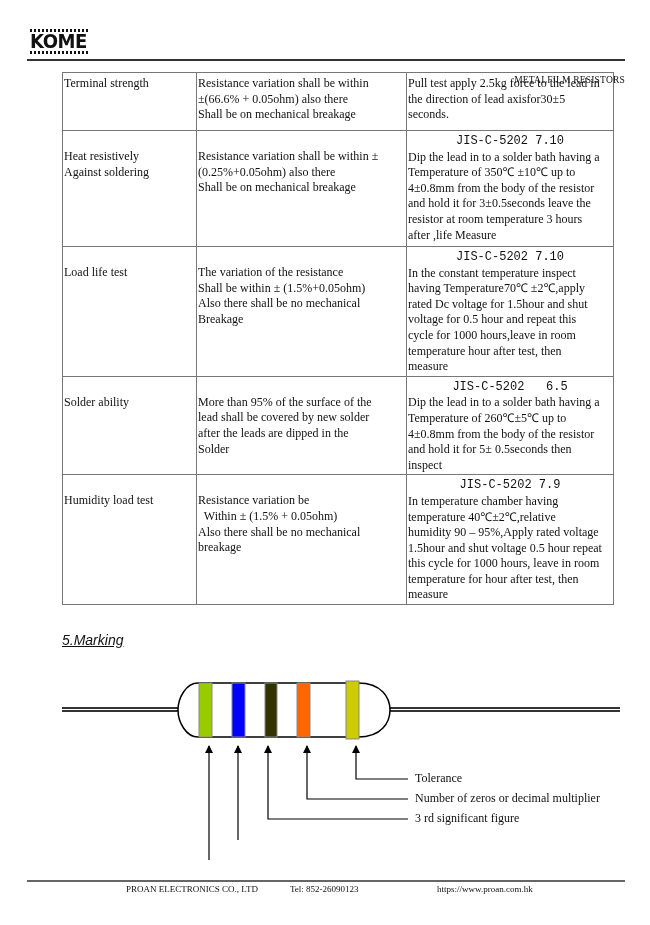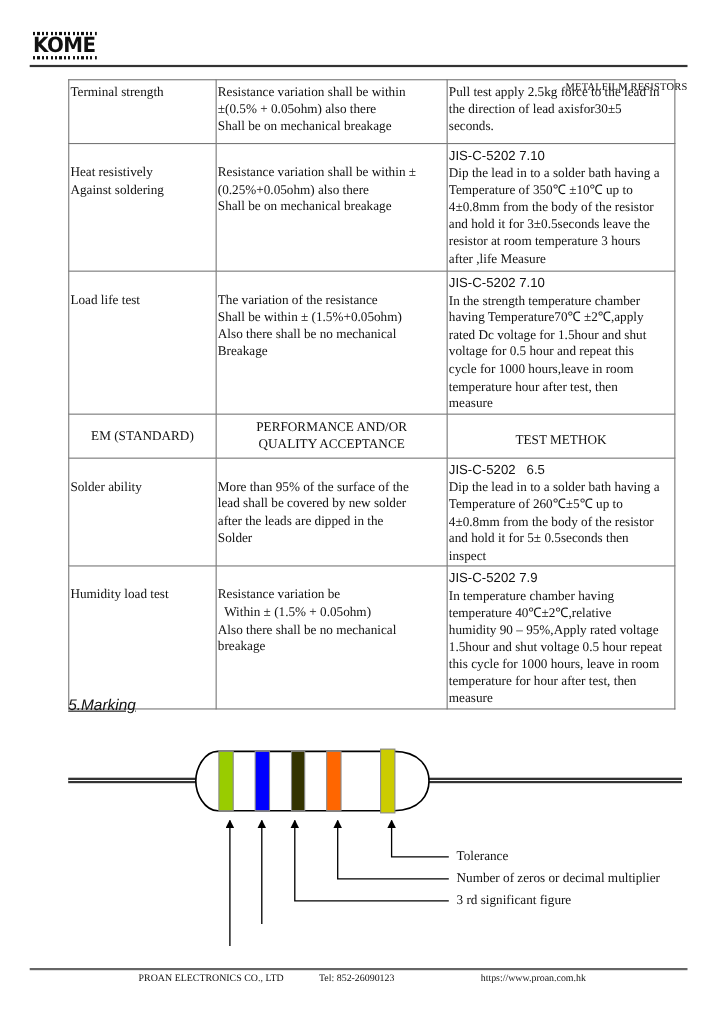--- a/index.html
+++ b/index.html
@@ -12,21 +12,21 @@
       font-size:19px; line-height:19px; letter-spacing:-0.5px; color:#111;
       transform:scaleX(0.95); transform-origin:left; }
   .hdr-right { position:absolute; right:25px; top:47px; font-size:9.5px; letter-spacing:0.2px;margin-top:28px; }
   .hdr-line { position:absolute; left:27px; right:25px; top:59px; height:2px; background:#333; }
 
   table.spec { position:absolute; left:62px; top:72px; width:552px;
       border-collapse:collapse; font-size:12px; line-height:15.6px; }
   table.spec td { border:1px solid #777; vertical-align:top; padding:3px 1px 1px 1px; }
   table.spec td.c1 { width:131px; }
   table.spec td.c2 { width:207px;margin-left:36px; }
-  .jis { font-family:Liberation Sans, sans-serif; font-size:12px; display:block; }
+  .jis { font-family:Liberation Mono, monospace; font-size:12px; display:block;text-align:center; }
   .mid { padding-top:18px !important; }
   tr.head td { text-align:center; vertical-align:middle; padding:2px 0; font-size:12px; line-height:15px; }
 
   .sec-title { position:absolute; left:62px; top:632px; font-family:"Liberation Sans", sans-serif;
       font-size:14px; text-decoration:underline;font-style:italic; }
 
   .diagram { position:absolute; left:0; top:0; width:650px; height:925px; pointer-events:none; }
   .diag-label { position:absolute; font-size:12px;text-align:right; }
 
   .ftr-line { position:absolute; left:27px; right:25px; top:880px; height:2px; background:#666; }
@@ -43,21 +43,21 @@
 <div class="hdr-right">METALFILM RESISTORS</div>
 <div class="hdr-line"></div>
 
 <table class="spec">
   <tbody>
 
     <tr style="height:58px">
       <td class="c1"><span>Terminal strength</span></td>
       <td class="c2">
         <div>Resistance variation shall be within</div>
-        <div>±(0.5% + 0.05ohm) also there</div>
+        <div>±(66.6% + 0.05ohm) also there</div>
         <div>Shall be on mechanical breakage</div>
       </td>
       <td>
         <div>Pull test apply 2.5kg force to the lead in</div>
         <div>the direction of lead axisfor30±5</div>
         <div>seconds.</div>
       </td>
     </tr>
 
     <tr style="height:116px">
@@ -84,38 +84,30 @@
     <tr style="height:127px">
       <td class="c1 mid"><span>Load life test</span></td>
       <td class="c2 mid">
         <div>The variation of the resistance</div>
         <div>Shall be within ± (1.5%+0.05ohm)</div>
         <div>Also there shall be no mechanical</div>
         <div>Breakage</div>
       </td>
       <td>
         <span class="jis">JIS-C-5202 7.10</span>
-        <div>In the strength temperature chamber</div>
+        <div>In the constant temperature inspect</div>
         <div>having Temperature70℃ ±2℃,apply</div>
         <div>rated Dc voltage for 1.5hour and shut</div>
         <div>voltage for 0.5 hour and repeat this</div>
         <div>cycle for 1000 hours,leave in room</div>
         <div>temperature hour after test, then</div>
         <div>measure</div>
       </td>
     </tr>
 
-    <tr class="head" style="height:40px">
-      <td class="c1"><span>EM (STANDARD)</span></td>
-      <td class="c2">
-        <div>PERFORMANCE AND/OR</div>
-        <div>QUALITY ACCEPTANCE</div>
-      </td>
-      <td style="padding-top:10px"><span>TEST METHOK</span></td>
-    </tr>
 
     <tr style="height:90px">
       <td class="c1 mid"><span>Solder ability</span></td>
       <td class="c2 mid">
         <div>More than 95% of the surface of the</div>
         <div>lead shall be covered by new solder</div>
         <div>after the leads are dipped in the</div>
         <div>Solder</div>
       </td>
       <td>

